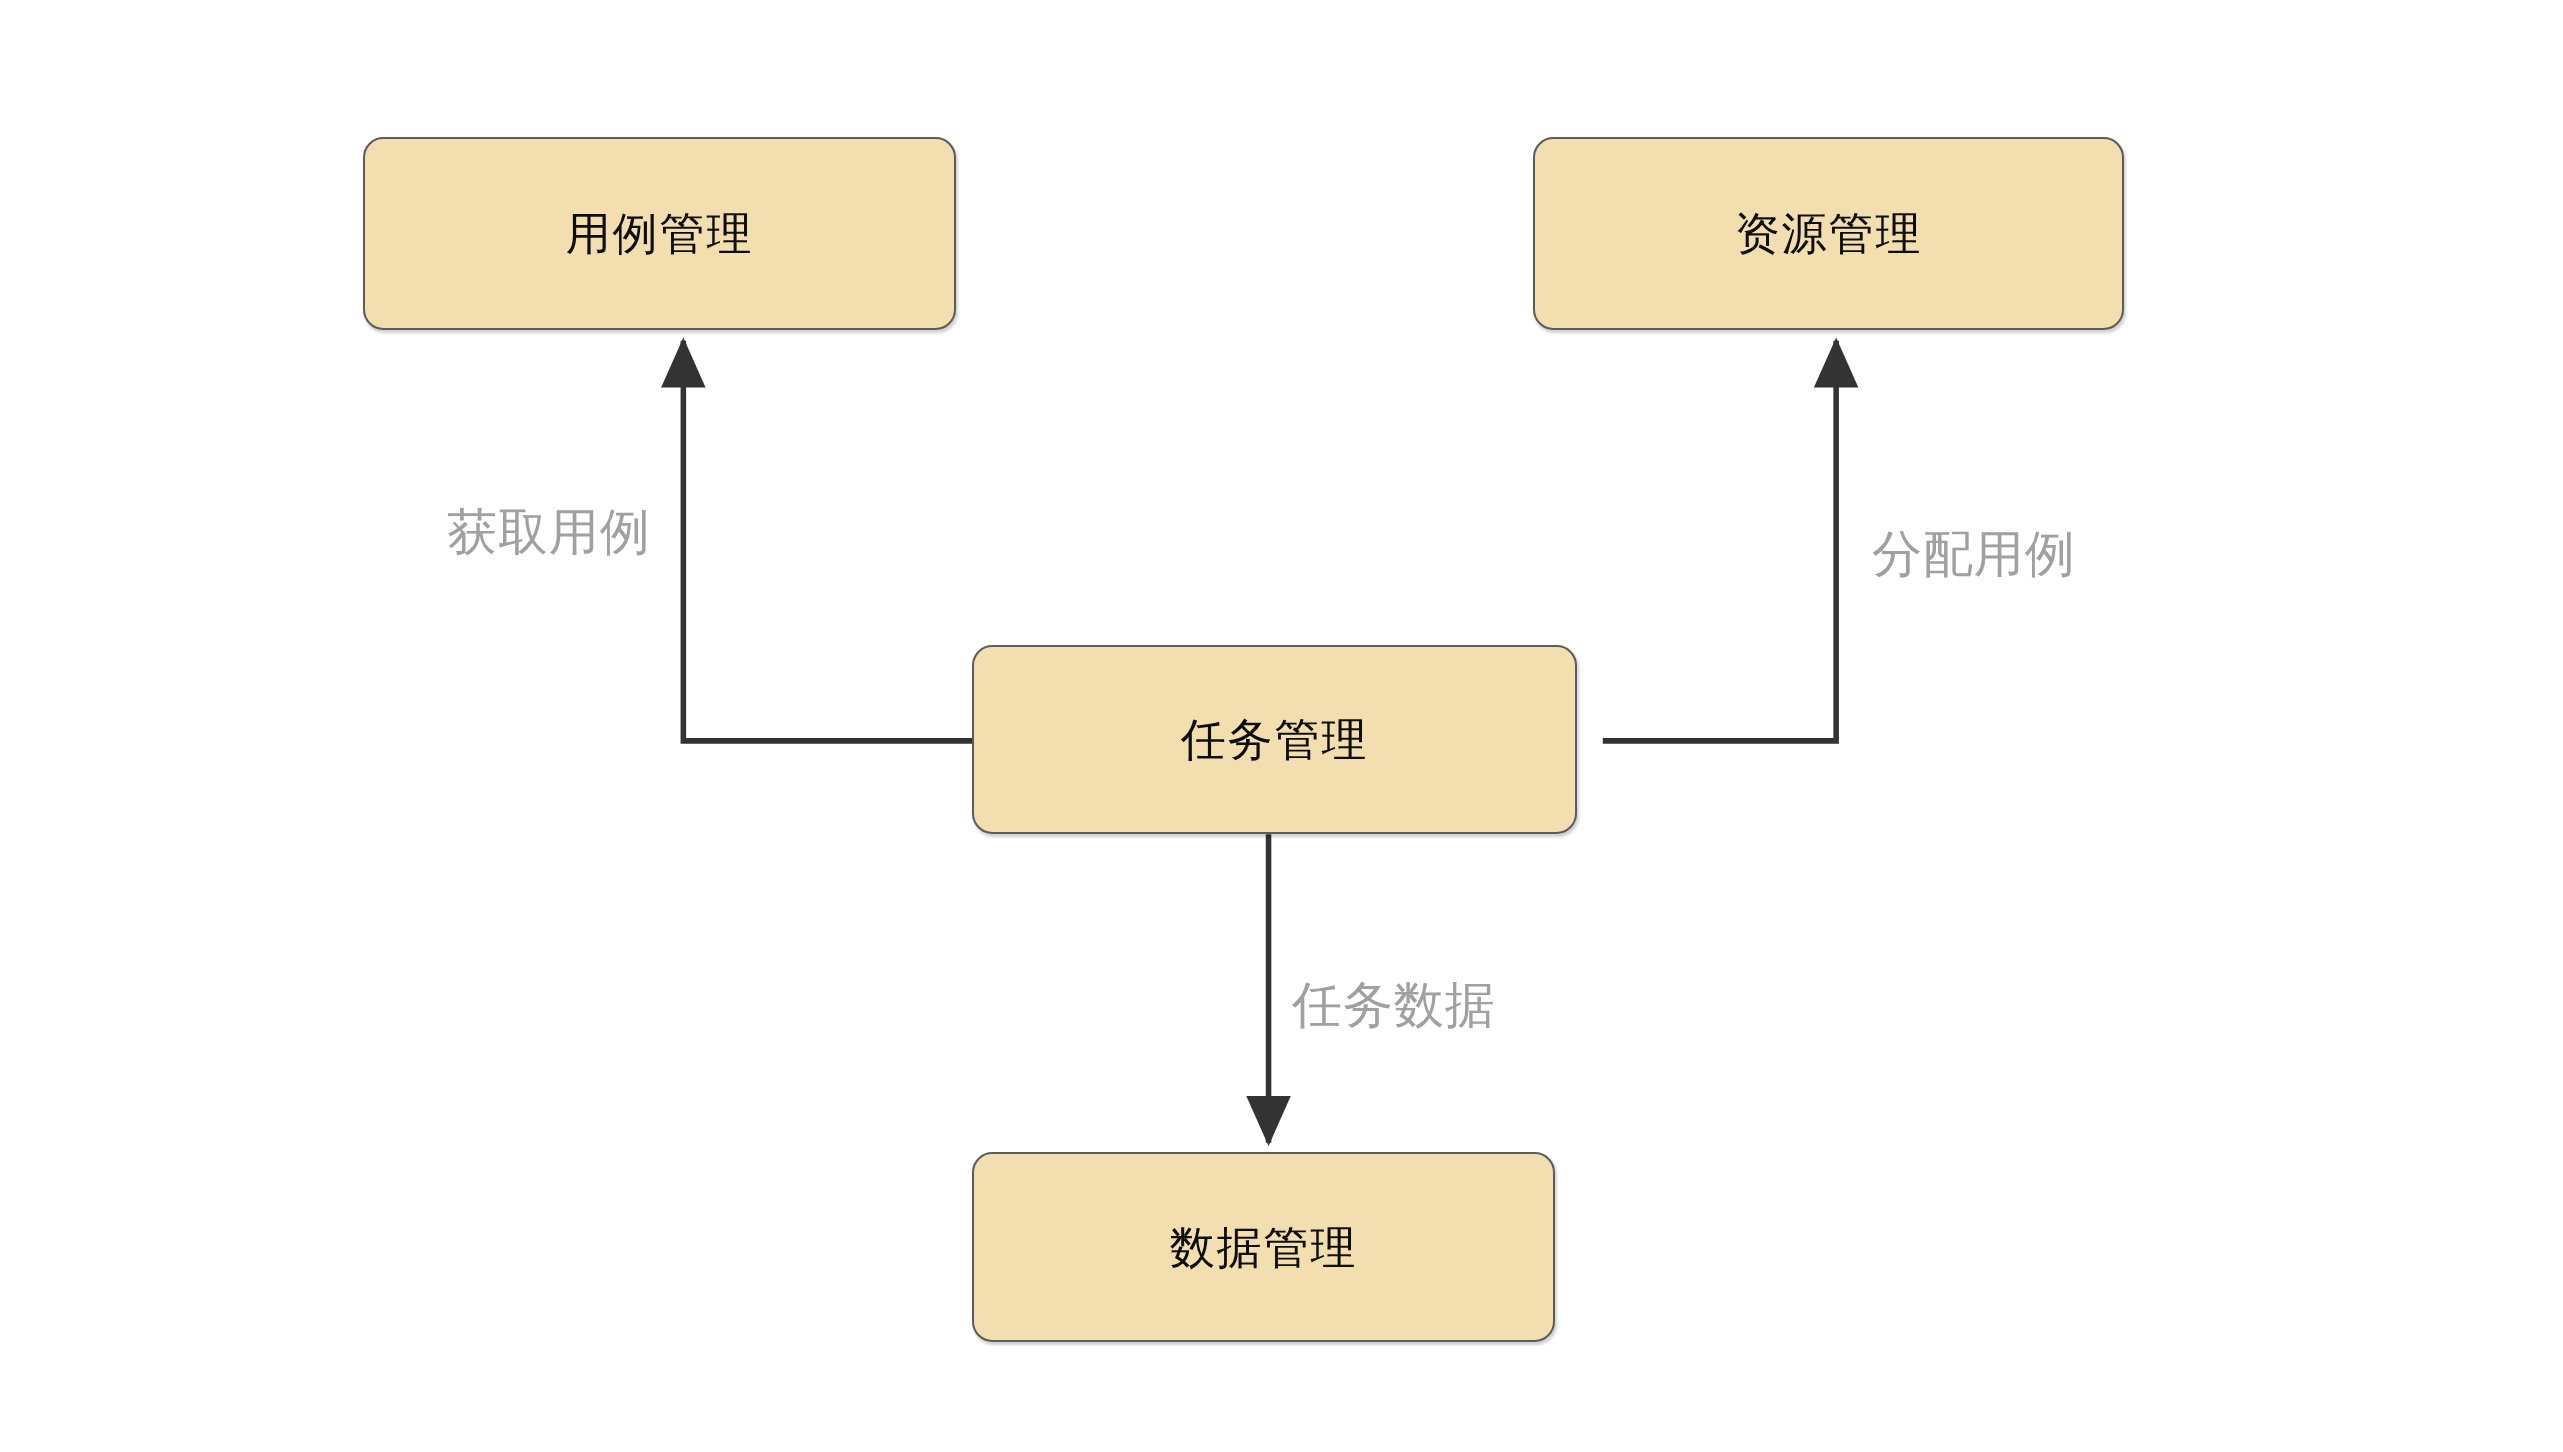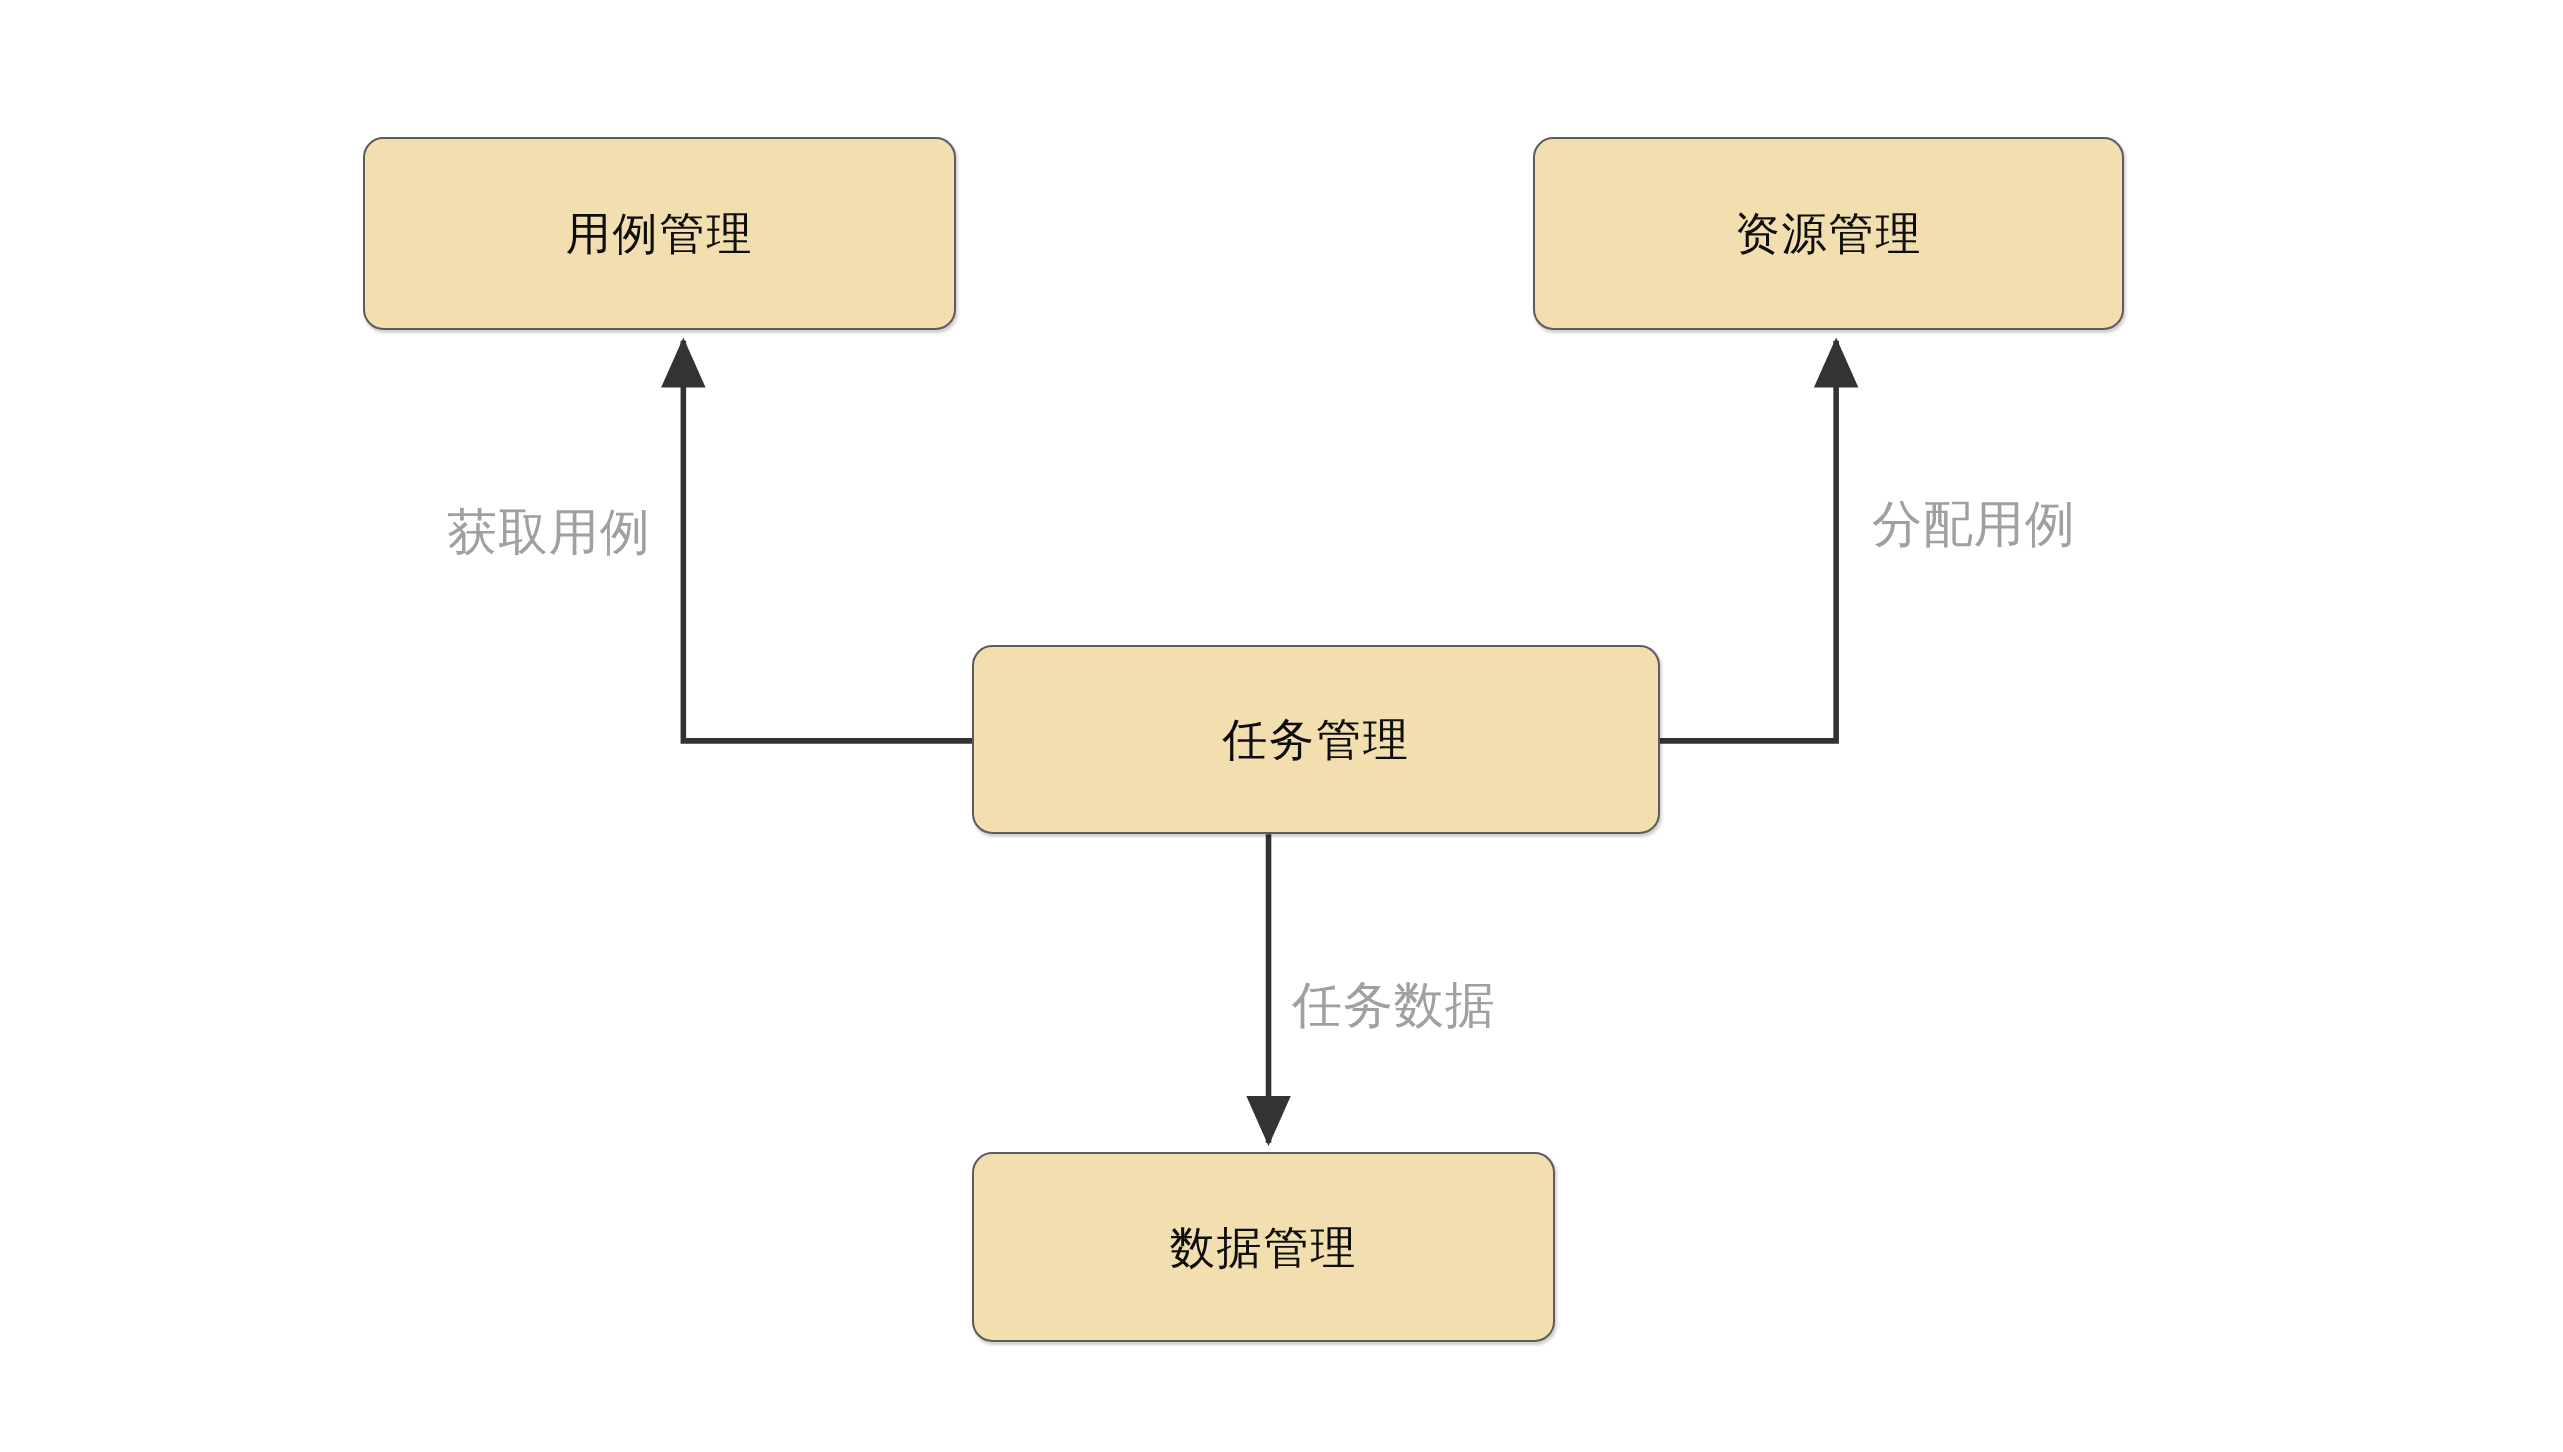--- a/index.html
+++ b/index.html
@@ -47,25 +47,25 @@
   .edge-label {
     position: absolute;
     font-size: 50px;
     line-height: 1;
     color: #a0a0a0;
     white-space: nowrap;
     letter-spacing: 0.9px;
   }
   #node-usecase   { left: 363px;  top: 137px;  width: 593px; height: 193px; }
   #node-resource  { left: 1533px; top: 137px;  width: 591px; height: 193px; }
-  #node-task      { left: 972px; top: 645px;  width: 688px; height: 189px; justify-content: center; }
+  #node-task      { left: 972px; top: 645px;  width: 605px; height: 189px; justify-content: center; }
   #node-data      { left: 972px; top: 1152px; width: 583px; height: 190px; }
 
   #label-fetch-case  { left: 407px;  top: 507px; margin-left: 40px; }
-  #label-assign-case { left: 1872px; top: 499px; }
+  #label-assign-case { left: 1872px; top: 529px; }
   #label-task-data   { left: 1292px; top: 980px; }
 </style>
 </head>
 <body>
 
 <div id="canvas">
 
   <svg id="edge-layer" viewBox="0 0 2768 1569" xmlns="http://www.w3.org/2000/svg">
     <defs>
       <marker id="arrowhead" markerWidth="10" markerHeight="10" refX="8.4" refY="4" orient="auto" markerUnits="strokeWidth">

